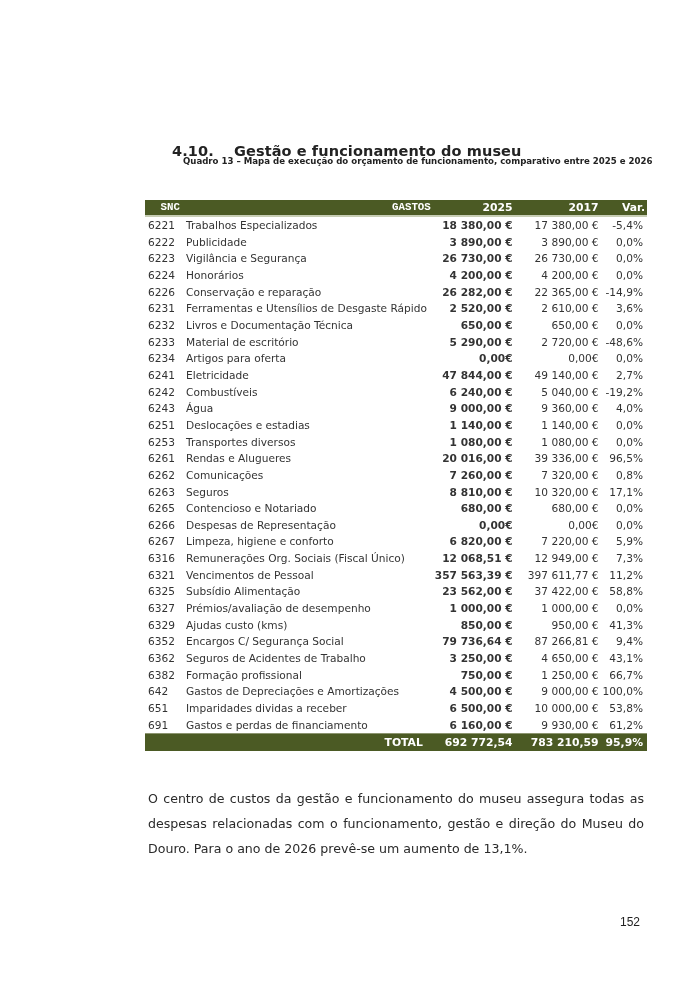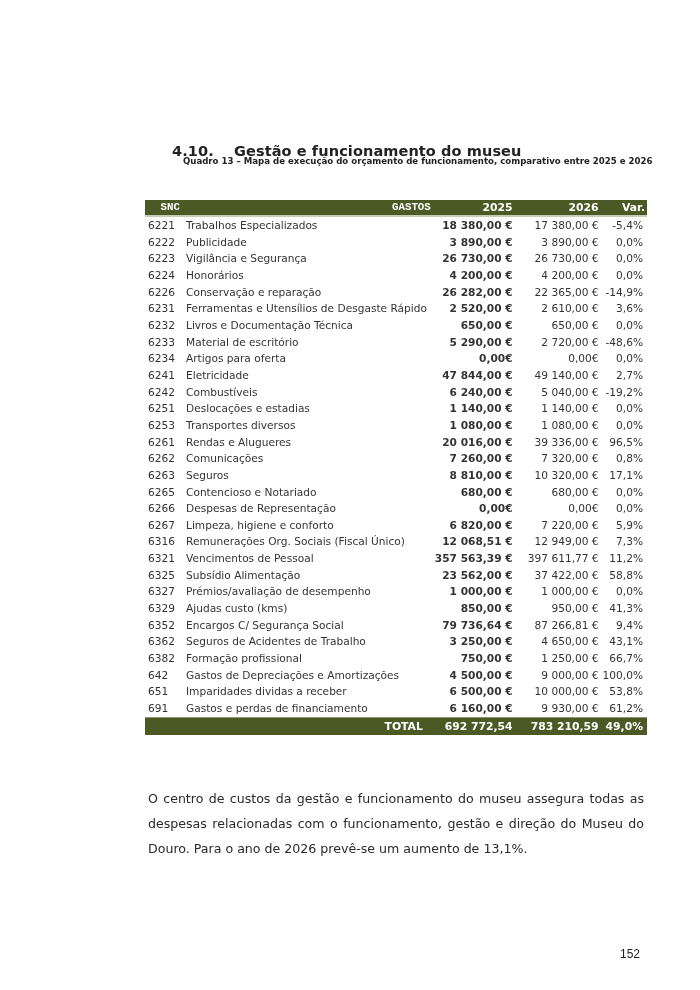--- a/index.html
+++ b/index.html
@@ -15,38 +15,38 @@
     table.budget thead th.r { text-align: right; }
     table.budget td.snc { width: 32px; text-align: left; padding-left: 3px; color: #333; }
     table.budget td.desc { text-align: left; color: #333; padding-left: 4px; }
     table.budget td.v25 { width: 72px; text-align: right; color: #333; font-weight: bold; }
     table.budget td.v26 { width: 82px; text-align: right; color: #333; }
     table.budget td.var { width: 40px; text-align: right; color: #333; padding-right: 4px; }
     table.budget tfoot td { background: #4b5a24; color: #ffffff; font-weight: bold; height: 17px; line-height: 17px; font-size: 10.8px; border-top: 1px solid #8c9570; }
     table.budget tfoot td.total-label { text-align: right; padding-right: 10px; }
     table.budget tfoot td.r { text-align: right; }
     .paragraph { position: absolute; left: 148px; top: 786px; width: 496px; font-size: 12.6px; line-height: 25px; color: #2a2a2a; text-align: justify; }
-    .page-number { position: absolute; left: 620px; top: 915px; font-size: 12px; color: #222; font-family: "Liberation Sans", sans-serif; margin-top: 32px; }
+    .page-number { position: absolute; left: 620px; top: 915px; font-size: 12px; color: #222; font-family: "Liberation Sans", sans-serif; }
   </style>
 </head>
 <body>
 
 <div class="section-heading">
   <span class="num">4.10.</span><span>Gestão e funcionamento do museu</span>
 </div>
 
 <div class="caption">Quadro 13 – Mapa de execução do orçamento de funcionamento, comparativo entre 2025 e 2026</div>
 
 <table class="budget">
   <thead>
     <tr>
       <th class="l">SNC</th>
       <th class="l">GASTOS</th>
       <th class="r">2025</th>
-      <th class="r">2026</th>
+      <th class="r">2017</th>
       <th class="r">Var.</th>
     </tr>
   </thead>
   <tbody id="rows">
       <tr>
         <td class="snc">6221</td>
         <td class="desc">Trabalhos Especializados</td>
         <td class="v25">18 380,00 €</td>
         <td class="v26">17 380,00 €</td>
         <td class="var">-5,4%</td>
@@ -113,20 +113,27 @@
         <td class="v25">47 844,00 €</td>
         <td class="v26">49 140,00 €</td>
         <td class="var">2,7%</td>
       </tr>
       <tr>
         <td class="snc">6242</td>
         <td class="desc">Combustíveis</td>
         <td class="v25">6 240,00 €</td>
         <td class="v26">5 040,00 €</td>
         <td class="var">-19,2%</td>
+      </tr>
+      <tr>
+        <td class="snc">6243</td>
+        <td class="desc">Água</td>
+        <td class="v25">9 000,00 €</td>
+        <td class="v26">9 360,00 €</td>
+        <td class="var">4,0%</td>
       </tr>
       <tr>
         <td class="snc">6251</td>
         <td class="desc">Deslocações e estadias</td>
         <td class="v25">1 140,00 €</td>
         <td class="v26">1 140,00 €</td>
         <td class="var">0,0%</td>
       </tr>
       <tr>
         <td class="snc">6253</td>
@@ -253,20 +260,20 @@
         <td class="v25">6 160,00 €</td>
         <td class="v26">9 930,00 €</td>
         <td class="var">61,2%</td>
       </tr>
     </tbody>
   <tfoot>
     <tr>
       <td colspan="2" class="total-label">TOTAL</td>
       <td class="r">692 772,54</td>
       <td class="r">783 210,59</td>
-      <td class="r" style="padding-right:4px">49,0%</td>
+      <td class="r" style="padding-right:4px">95,9%</td>
     </tr>
   </tfoot>
 </table>
 
 <div class="paragraph">O centro de custos da gestão e funcionamento do museu assegura todas as despesas relacionadas com o funcionamento, gestão e direção do Museu do Douro. Para o ano de 2026 prevê-se um aumento de 13,1%.</div>
 
 <div class="page-number">152</div>
 
 </body></html>

